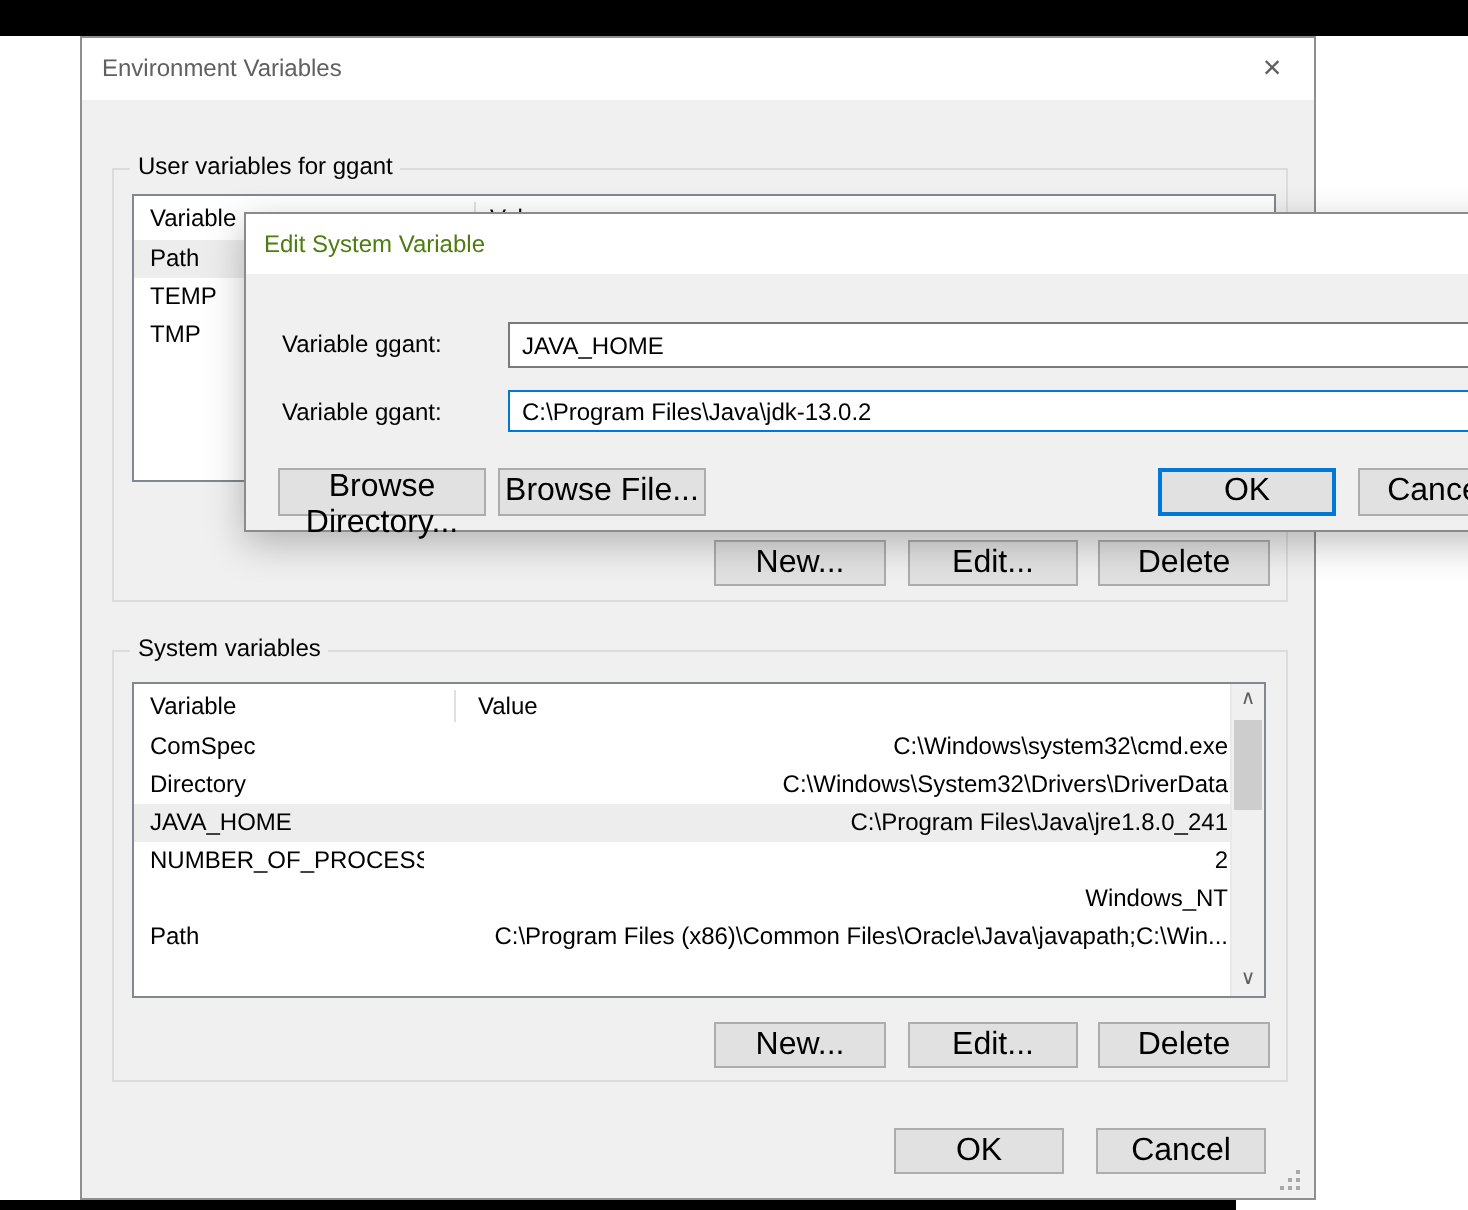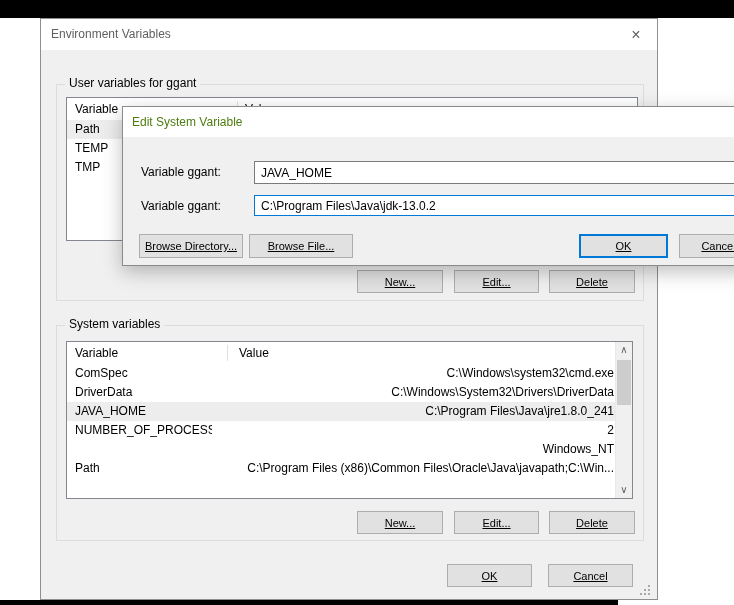--- a/index.html
+++ b/index.html
@@ -37,22 +37,22 @@
   .lhead .hval{position:absolute;top:0;}
   .hdiv{position:absolute;top:3px;bottom:3px;width:1px;background:#e0e0e0;}
   .row{position:relative;height:19px;line-height:19px;white-space:nowrap;}
   .row.sel{background:#ededed;}
   .cell{position:absolute;top:0;overflow:hidden;white-space:nowrap;}
   .cell.name{left:8px;right:420px;}
   .cell.val{overflow:hidden;text-align:right;}
 
   
   .btn{position:absolute;background:#e1e1e1;border:1px solid #adadad;box-sizing:border-box;
-       text-align:center;font-size:11px;color:#000;font-family:"Liberation Sans",sans-serif;
-       padding:0;cursor:default;text-decoration:underline;}
+       text-align:center;font-size:16px;color:#000;font-family:"Liberation Sans",sans-serif;
+       padding:0;cursor:default;}
   .btn.default{border:2px solid #0078d7;}
 
   
   .tfield{position:absolute;border:1px solid #7a7a7a;box-sizing:border-box;background:#fff;
           font-family:"Liberation Sans",sans-serif;font-size:12px;padding:0 6px;color:#000;}
   .tfield.focused{border-color:#0078d7;}
   .flabel{position:absolute;white-space:nowrap;}
 
   
   .scrollbar{position:absolute;top:0;bottom:0;right:0;width:16px;background:#f0f0f0;border-left:1px solid #e9e9e9;}
@@ -109,21 +109,21 @@
       <div class="lhead">
         <span class="hname">Variable</span>
         <span class="hdiv" style="left:160px;"></span>
         <span class="hval" style="left:172px;">Value</span>
       </div>
       <div class="row">
         <span class="cell name">ComSpec</span>
         <span class="cell val" style="left:172px;right:18px;">C:\Windows\system32\cmd.exe</span>
       </div>
       <div class="row">
-        <span class="cell name">DriverData</span>
+        <span class="cell name">Directory</span>
         <span class="cell val" style="left:172px;right:18px;">C:\Windows\System32\Drivers\DriverData</span>
       </div>
       <div class="row sel">
         <span class="cell name">JAVA_HOME</span>
         <span class="cell val" style="left:172px;right:18px;">C:\Program Files\Java\jre1.8.0_241</span>
       </div>
       <div class="row">
         <span class="cell name">NUMBER_OF_PROCESSORS</span>
         <span class="cell val" style="left:172px;right:18px;">2</span>
       </div>

